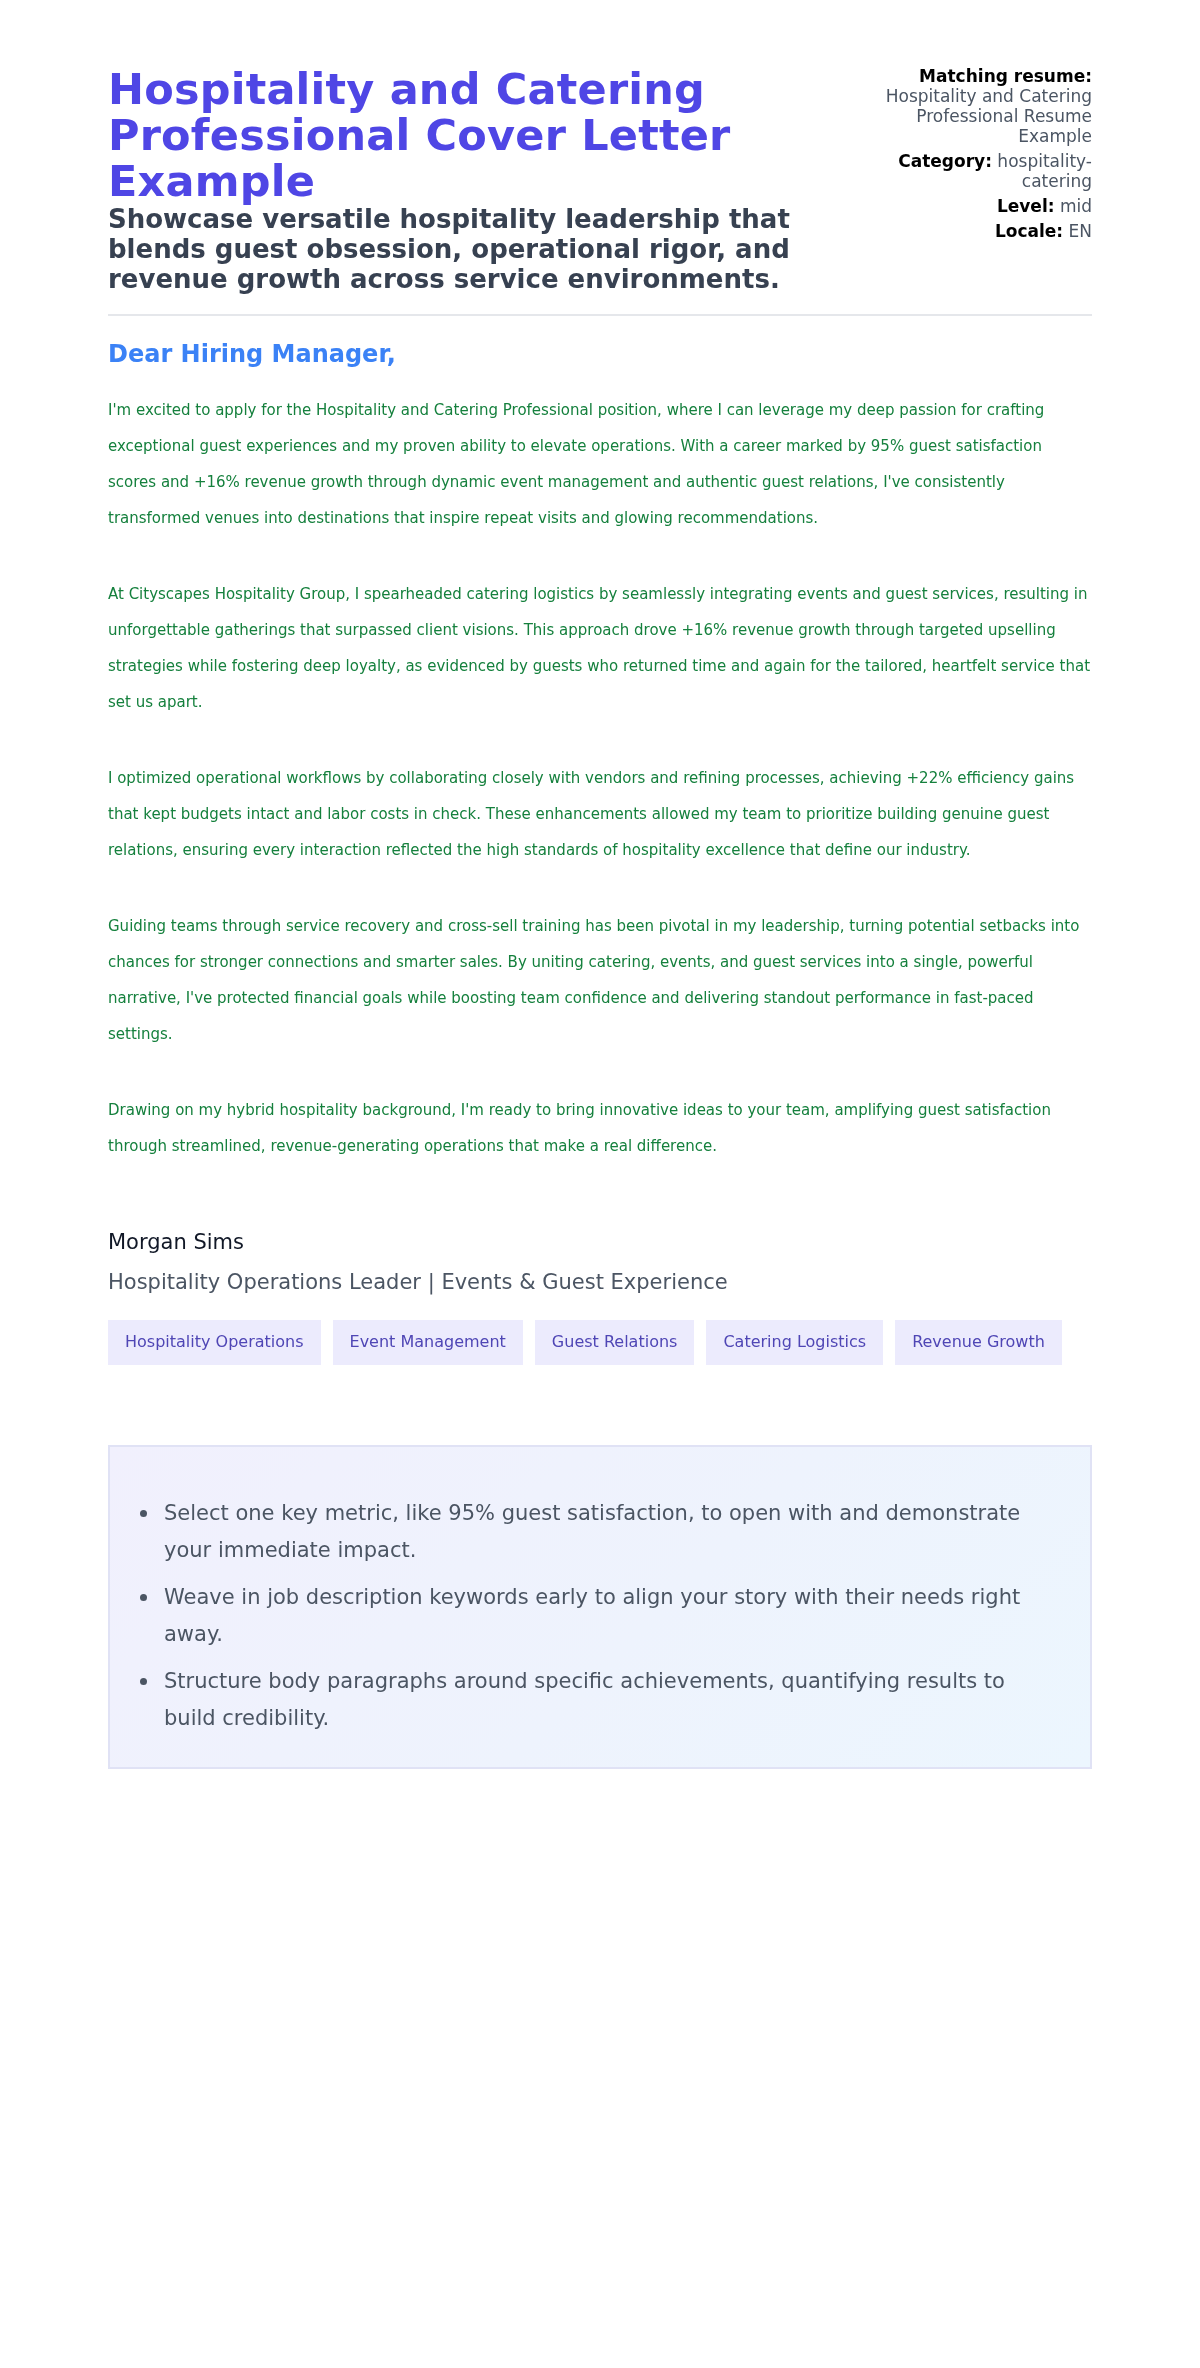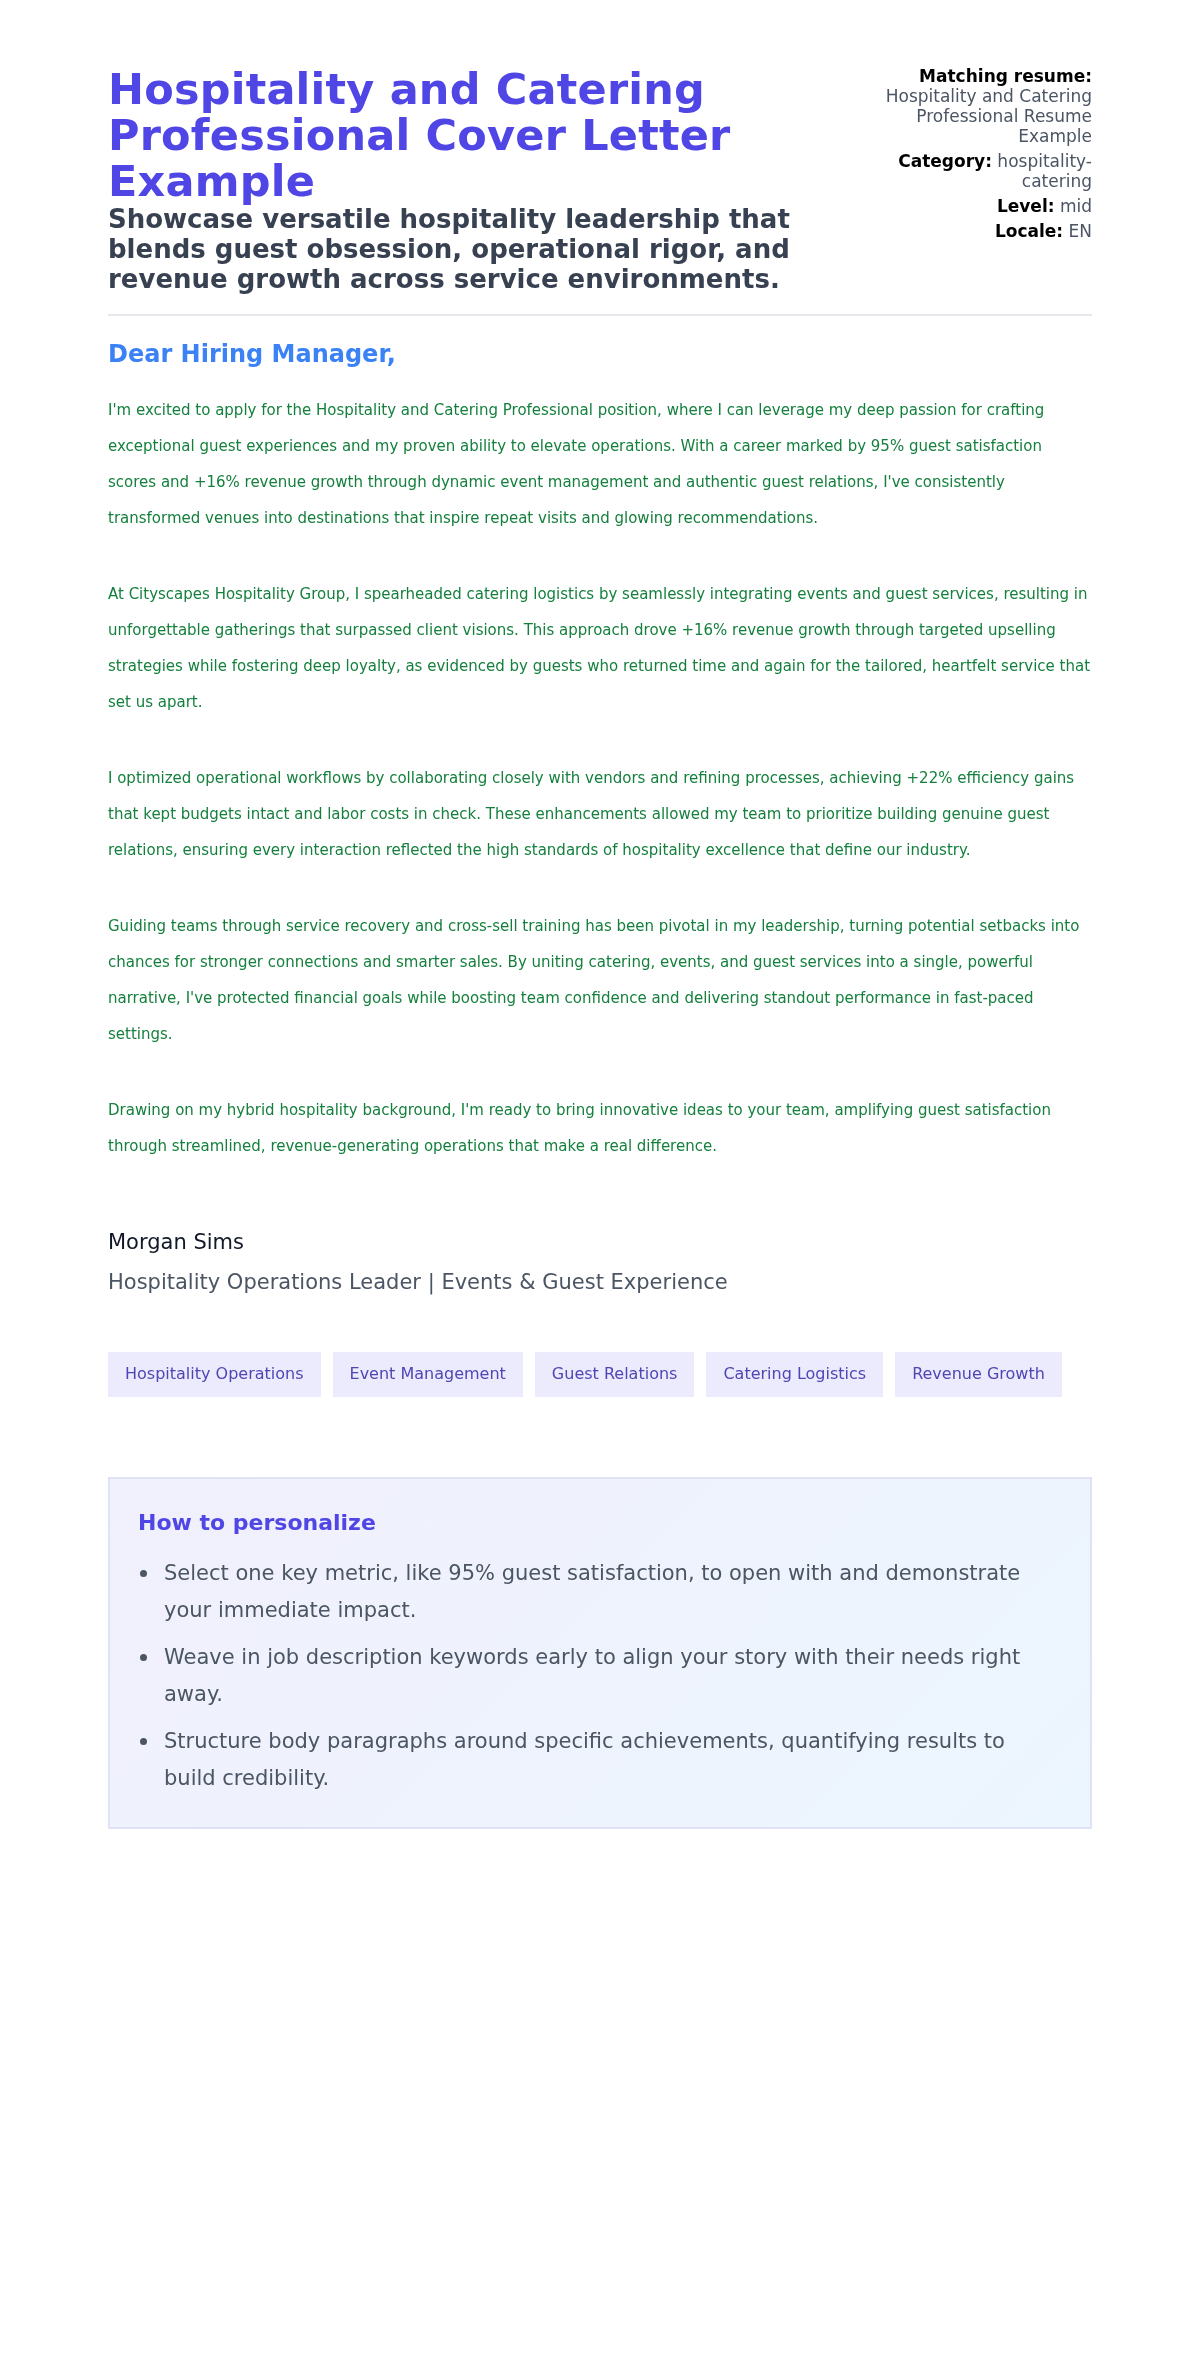--- a/index.html
+++ b/index.html
@@ -78,21 +78,21 @@
   }
   .sig-title {
     margin-top: 12px;
     font-size: 21px;
     line-height: 28px;
     color: #4b5563;
   }
 
   
   .chips {
-    margin-top: 56px;
+    margin-top: 24px;
     display: flex;
     flex-wrap: wrap;
     gap: 11px 12px;
     width: 984px;
   }
   .chip {
     background: #ede9fe;
     background: #ecebfd;
     color: #4338ca;
     color: #4f46b5;
@@ -186,21 +186,20 @@
 
   <section class="chips">
     <span class="chip">Hospitality Operations</span>
     <span class="chip">Event Management</span>
     <span class="chip">Guest Relations</span>
     <span class="chip">Catering Logistics</span>
     <span class="chip">Revenue Growth</span>
   </section>
 
   <section class="tips">
-    <h3 class="tips-title">How to personalize</h3>
     <ul class="tips-list">
       <li class="tips-item">
         <span class="bullet"></span>
         <span>Select one key metric, like 95% guest satisfaction, to open with and demonstrate your immediate impact.</span>
       </li>
       <li class="tips-item">
         <span class="bullet"></span>
         <span>Weave in job description keywords early to align your story with their needs right away.</span>
       </li>
       <li class="tips-item">

